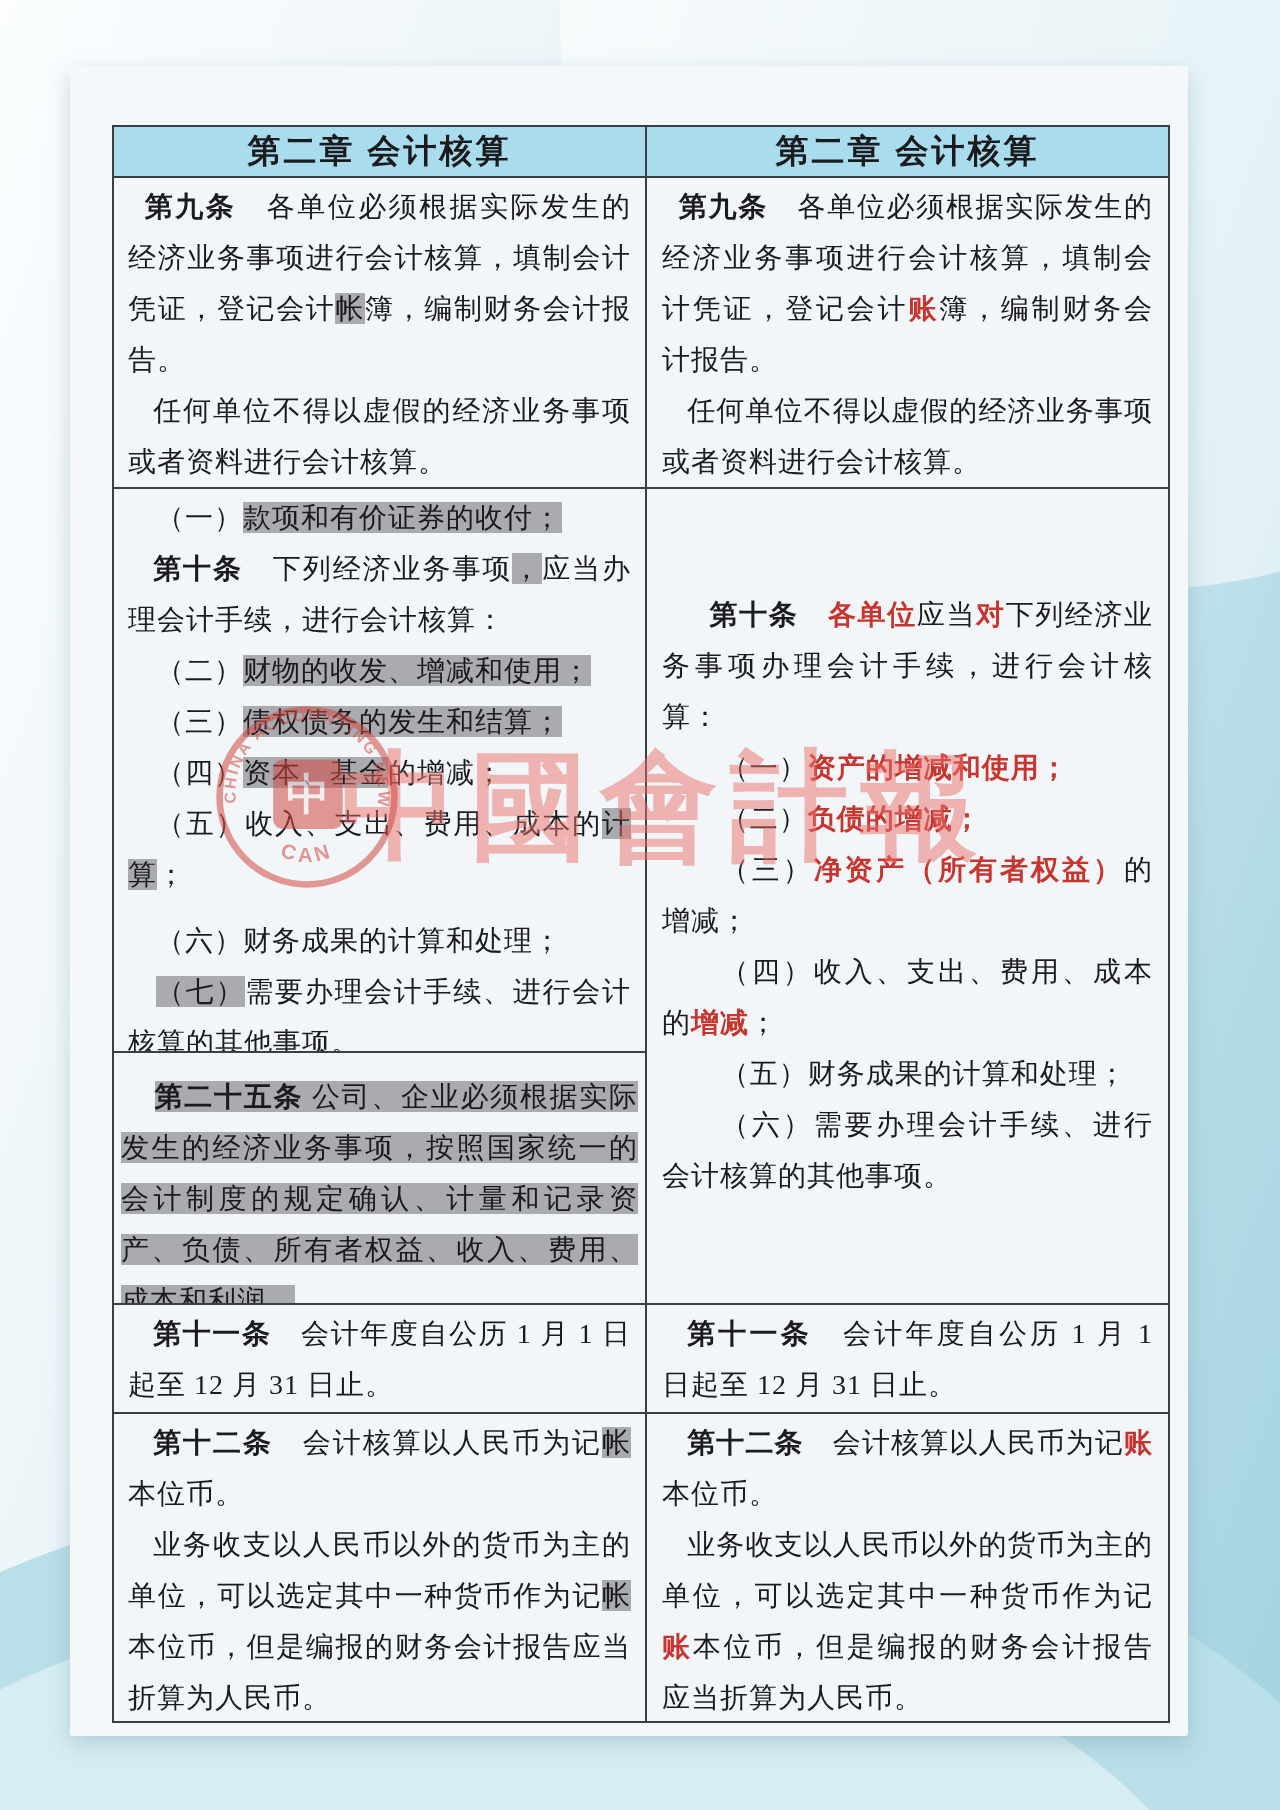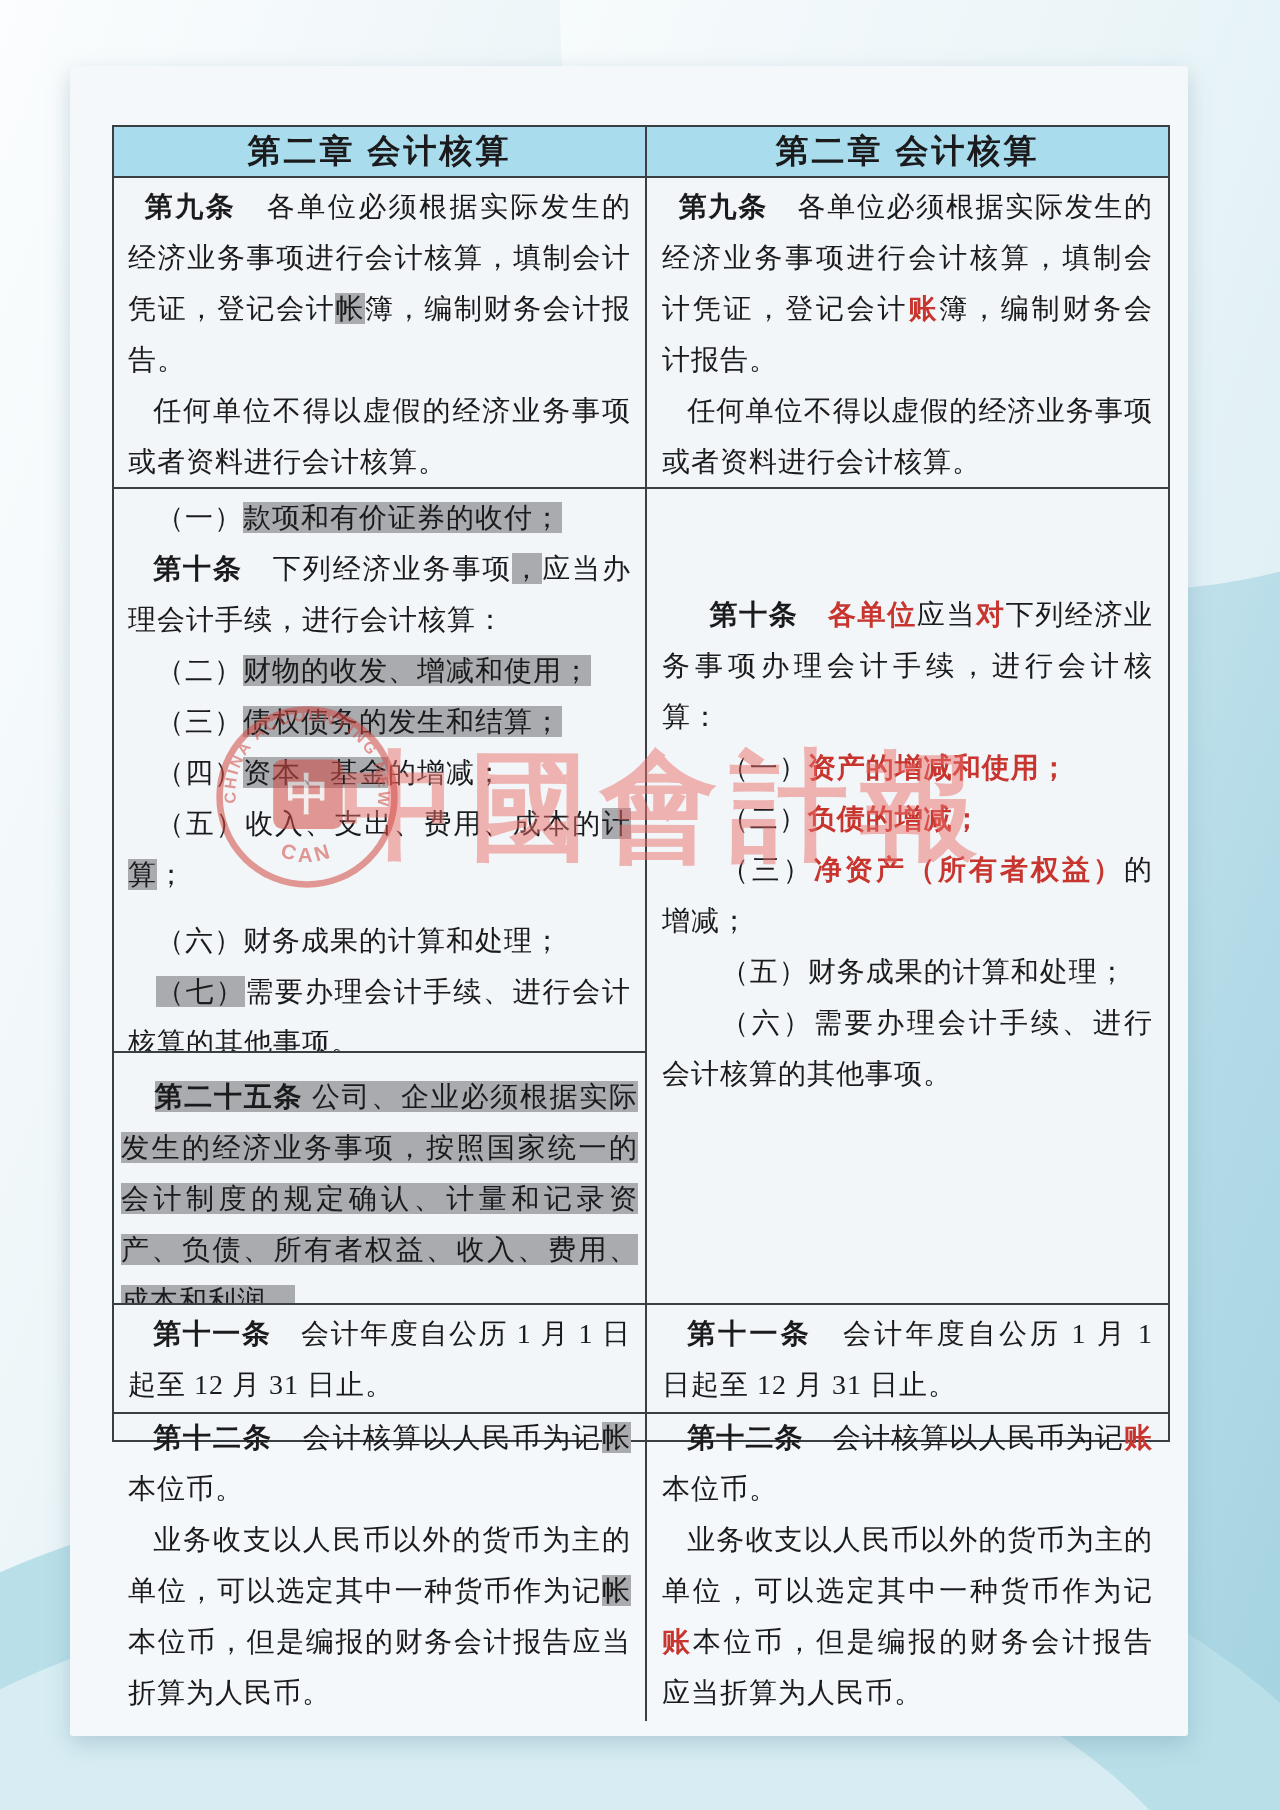--- a/index.html
+++ b/index.html
@@ -11,31 +11,31 @@
   html,body{width:1280px;height:1810px;}
   body{font-family:"Liberation Serif","DejaVu Serif",serif;overflow:hidden;}
   .stage{position:relative;width:1280px;height:1810px;overflow:hidden;
     background:linear-gradient(110deg,#fbfdfe 0%,#eef6f9 28%,#d3e9f0 58%,#b3dbe7 82%,#a5d3e0 100%);}
   .bg-curve{position:absolute;border-radius:50%;}
   .bg-curve.c1{left:-340px;top:1470px;width:1750px;height:980px;background:#b9dfe9;}
   .bg-curve.c2{left:-260px;top:1585px;width:1500px;height:860px;background:#d7edf3;}
   .bg-curve.c3{right:-430px;top:-560px;width:1150px;height:1150px;background:rgba(255,255,255,0.55);}
   .card{position:absolute;left:70px;top:66px;width:1118px;height:1670px;background:var(--card-bg);
     border-radius:3px;box-shadow:0 8px 22px rgba(110,150,170,0.35);}
-  .tbl{position:absolute;left:42px;top:59px;width:1058px;height:1317px;
+  .tbl{position:absolute;left:42px;top:59px;width:1058px;height:1598px;
     border:2px solid var(--table-border);background:#f2f6f8;}
   .row{display:flex;width:100%;}
   .row + .row{border-top:2px solid var(--table-border);}
   .cell{width:531px;overflow:hidden;padding:3px 14px;color:var(--text-ink);}
   .cell.rt{width:523px;border-left:2px solid var(--table-border);padding:3px 15px;}
   .row.rh{height:49px;}
   .row.r1{height:311px;}
   .row.r2{height:816px;}
   .row.r3{height:109px;}
-  .row.r4{height:309px;align-items:flex-end;}
+  .row.r4{height:309px;}
   .hdrcell{display:flex;align-items:center;justify-content:center;background:var(--header-bg);
     font-family:"Liberation Sans","DejaVu Sans",sans-serif;font-weight:900;font-size:33px;
     letter-spacing:3px;padding:0;}
   .colsplit{width:531px;display:flex;flex-direction:column;}
   .colsplit .cell{width:531px;}
   .cell.l2a{height:563px;}
   .cell.l2b{height:253px;border-top:2px solid var(--table-border);padding:18px 7px;}
   .cell.r2big{height:814px;padding-top:100px;}
   .para{text-align:justify;font-size:28px;line-height:51px;letter-spacing:1px;}
   .run{font-weight:400;}
@@ -88,20 +88,21 @@
             </div>
           <div class="cell l2b">
               <p class="para" style="text-indent: 1.2em;"><span class="run-b run-h">第二十五条</span><span class="run-h"> 公司、企业必须根据实际发生的经济业务事项，按照国家统一的会计制度的规定确认、计量和记录资产、负债、所有者权益、收入、费用、成本和利润。</span></p>
             </div>
         </div>
         <div class="cell rt r2big">
             <p class="para" style="text-indent: 1.7em;"><span class="run-b">第十条</span><span class="run">　</span><span class="run-rb">各单位</span><span class="run">应当</span><span class="run-rb">对</span><span class="run">下列经济业务事项办理会计手续，进行会计核算：</span></p>
             <p class="para" style="text-indent: 2.1em;"><span class="run">（一）</span><span class="run-rb">资产的增减和使用；</span></p>
             <p class="para" style="text-indent: 2.1em;"><span class="run">（二）</span><span class="run-rb">负债的增减；</span></p>
             <p class="para" style="text-indent: 2.1em;"><span class="run">（三）</span><span class="run-rb">净资产（所有者权益）</span><span class="run">的增减；</span></p>
+            <p class="para" style="text-indent: 2.1em;"><span class="run">（四）收入、支出、费用、成本的</span><span class="run-rb">增减</span><span class="run">；</span></p>
             <p class="para" style="text-indent: 2.1em;"><span class="run">（五）财务成果的计算和处理；</span></p>
             <p class="para" style="text-indent: 2.1em;"><span class="run">（六）需要办理会计手续、进行会计核算的其他事项。</span></p>
           </div>
       </div>
 
       <div class="row r3">
         <div class="cell">
             <p class="para" style="text-indent: 0.9em;"><span class="run-b">第十一条</span><span class="run">　会计年度自公历 1 月 1 日起至 12 月 31 日止。</span></p>
           </div>
         <div class="cell rt">

